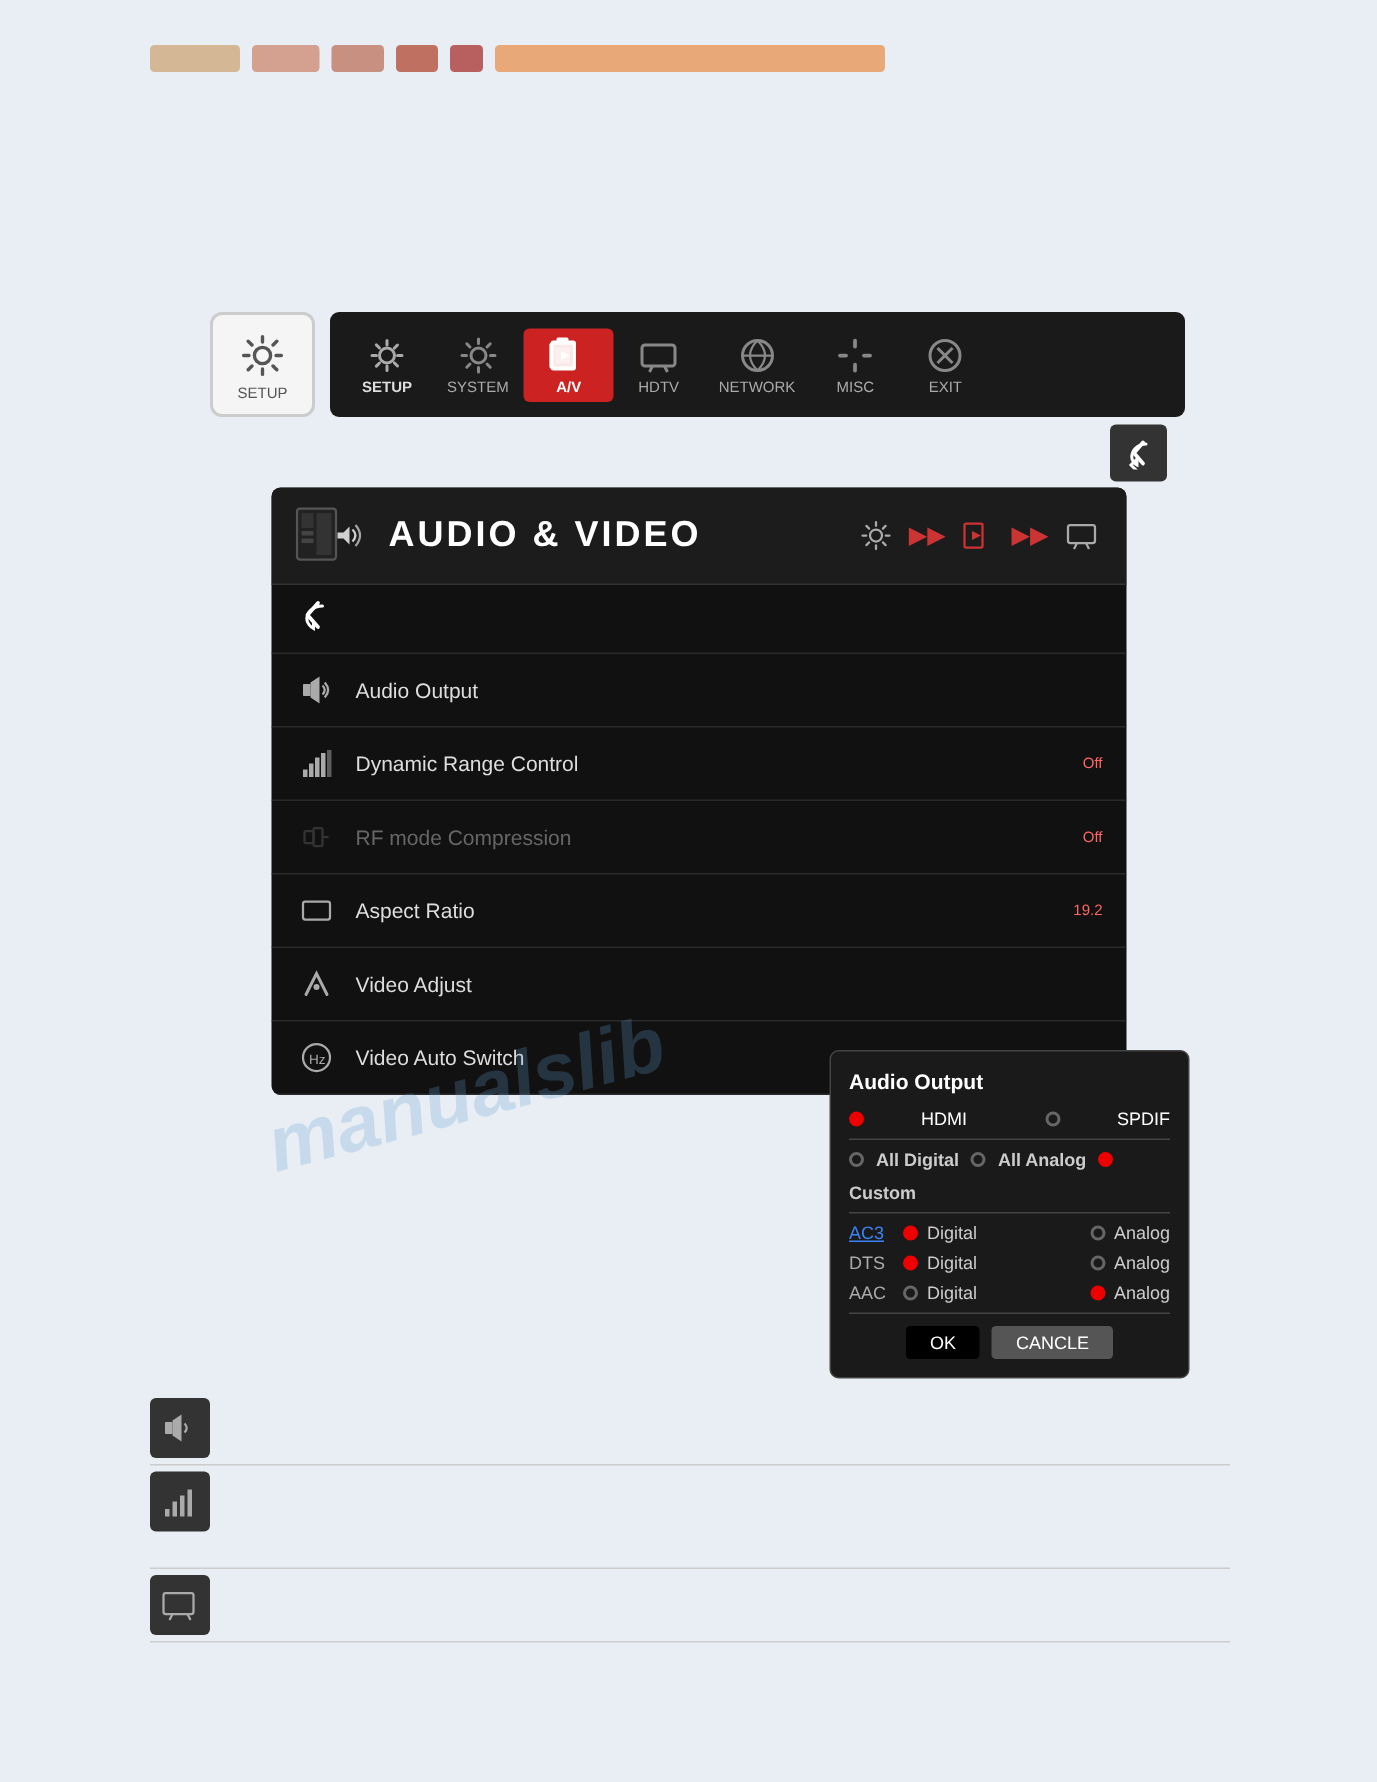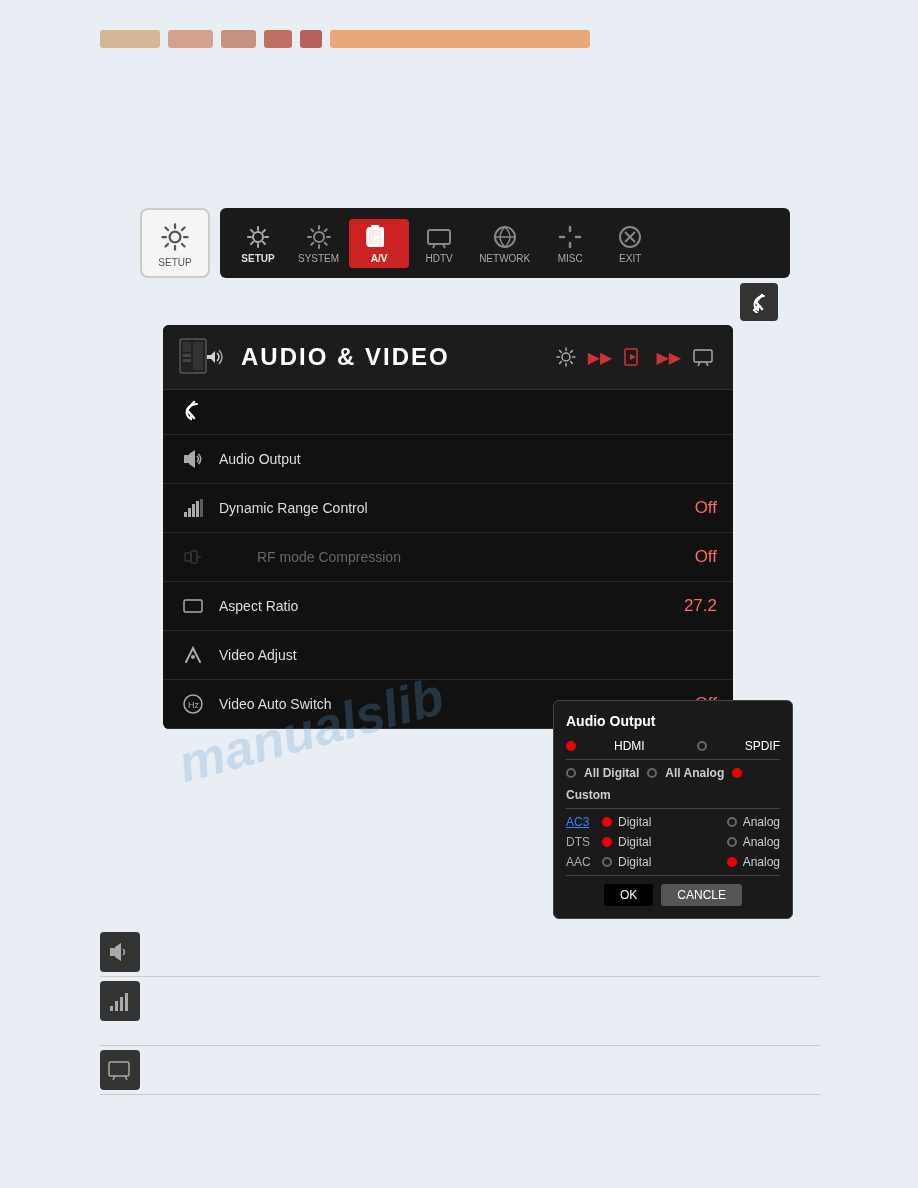--- a/index.html
+++ b/index.html
@@ -90,21 +90,21 @@
       display: flex;
       align-items: center;
       justify-content: center;
       cursor: pointer;
     }
 
     
     .av-panel {
       position: absolute;
       top: 325px;
-      left: 163px;
+      left: 181px;
       width: 570px;
       background: #111;
       border-radius: 6px;
       overflow: hidden;
     }
 
     
     .av-header {
       background: #1c1c1c;
       padding: 12px 16px;
@@ -151,23 +151,23 @@
       justify-content: center;
       flex-shrink: 0;
     }
     .av-row .row-label {
       flex: 1;
       color: #ddd;
       font-size: 14px;
     }
     .av-row .row-value {
       color: #ff6666;
-      font-size: 17px;
-    }
-    .av-row.dimmed .row-label { color: #666; margin-left: 38px; }
+      font-size: 10px;
+    }
+    .av-row.dimmed .row-label { color: #666; }
     .av-row.dimmed .row-icon { opacity: 0.4; }
 
     
     .av-back-row {
       padding: 8px 16px;
       border-bottom: 1px solid #2a2a2a;
     }
 
     
     .audio-output-popup {
@@ -469,21 +469,21 @@
     </div>
 
 
     <div class="av-row">
       <div class="row-icon">
         <svg width="24" height="24" viewBox="0 0 24 24" fill="none">
           <rect x="3" y="6" width="18" height="12" rx="1.5" stroke="#aaa" stroke-width="1.5"></rect>
         </svg>
       </div>
       <span class="row-label">Aspect Ratio</span>
-      <span class="row-value">27.2</span>
+      <span class="row-value">19.2</span>
     </div>
 
     <div class="av-row">
       <div class="row-icon">
         <svg width="24" height="24" viewBox="0 0 24 24" fill="none">
           <path d="M5 19 L12 5 L19 19" stroke="#aaa" stroke-width="2" fill="none" stroke-linecap="round"></path>
           <circle cx="12" cy="14" r="2" fill="#aaa"></circle>
         </svg>
       </div>
       <span class="row-label">Video Adjust</span>

